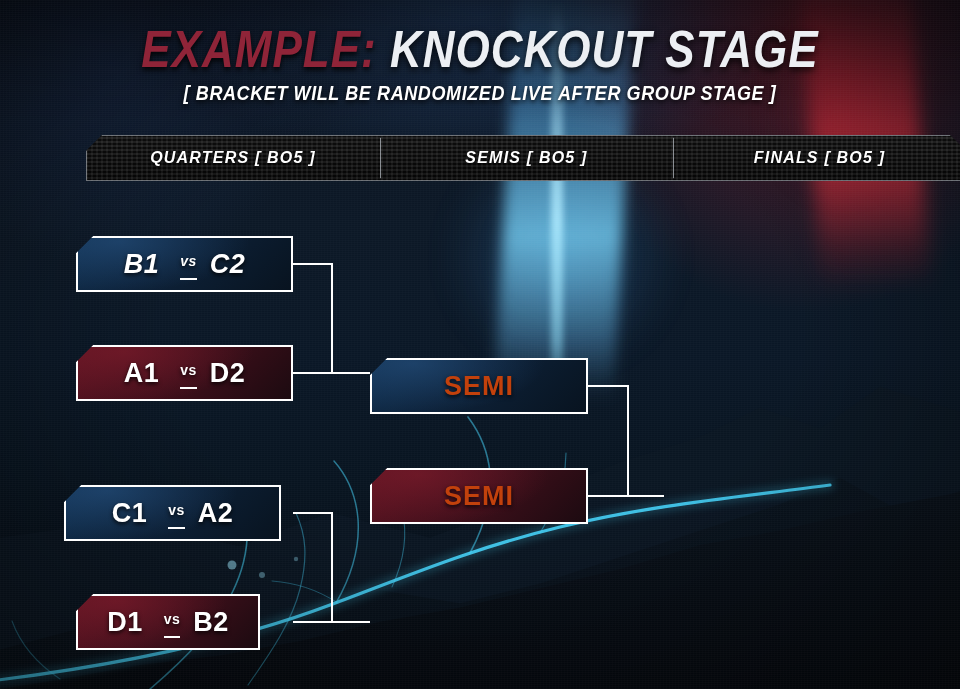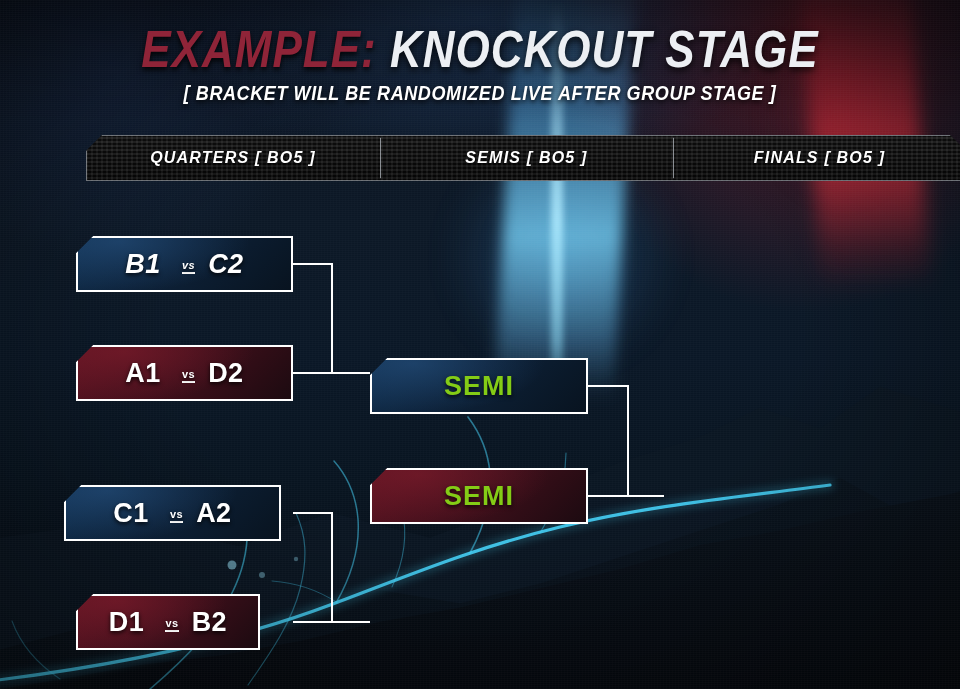--- a/index.html
+++ b/index.html
@@ -236,28 +236,28 @@
     position: relative;
     display: flex; align-items: center; justify-content: center;
     gap: 13px;
     font-size: 27px; font-weight: bold; color: #ffffff;
     letter-spacing: 0.5px; white-space: nowrap;
     text-shadow: 0 2px 4px rgba(0,0,0,0.85);
     z-index: 2;
   }
   .seed { display: inline-block; }
   .vs {
-    font-size: 11px; font-weight: bold; color: #ffffff;
+    font-size: 14px; font-weight: bold; color: #ffffff;
     border-bottom: 2px solid #ffffff;
-    line-height: 1.05; padding-bottom: 1px;
+    line-height: 1.05; padding-bottom: 9px;
     position: relative; top: 3px; margin-left: 8px;
   }
   .round-label {
     position: relative; z-index: 2;
-    font-size: 27px; font-weight: bold; color: #84cc16;
+    font-size: 27px; font-weight: bold; color: #c2410c;
     letter-spacing: 1px;
     text-shadow: 0 2px 4px rgba(0,0,0,0.85);
   }
 
   
   .q1 { left: 76px;  top: 236px; width: 217px; height: 56px; font-style: italic; }
   .q2 { left: 76px;  top: 345px; width: 217px; height: 56px; }
   .q3 { left: 64px;  top: 485px; width: 217px; height: 56px; }
   .q4 { left: 76px;  top: 594px; width: 184px; height: 56px; }
   

